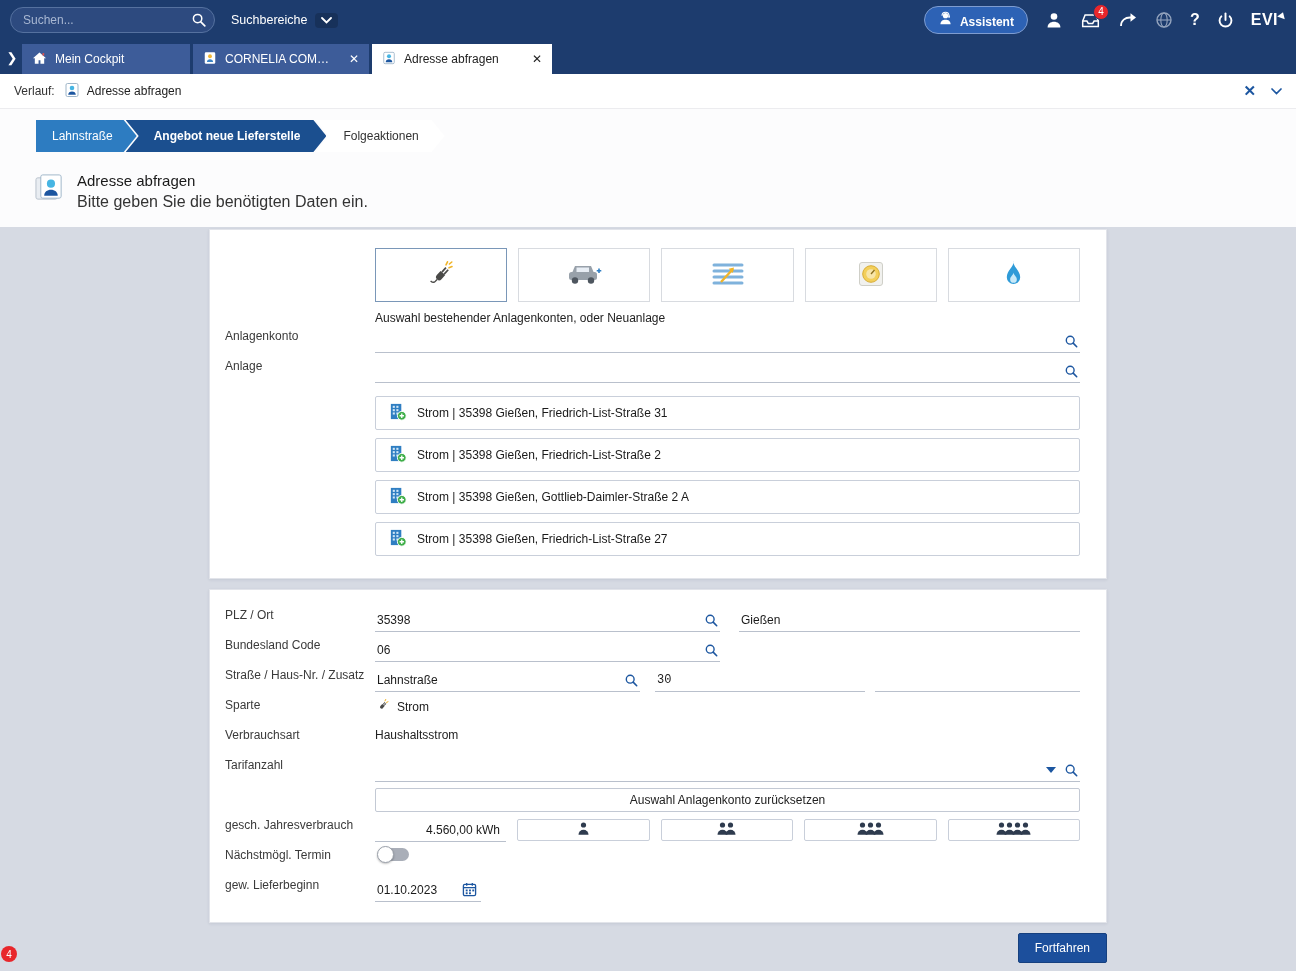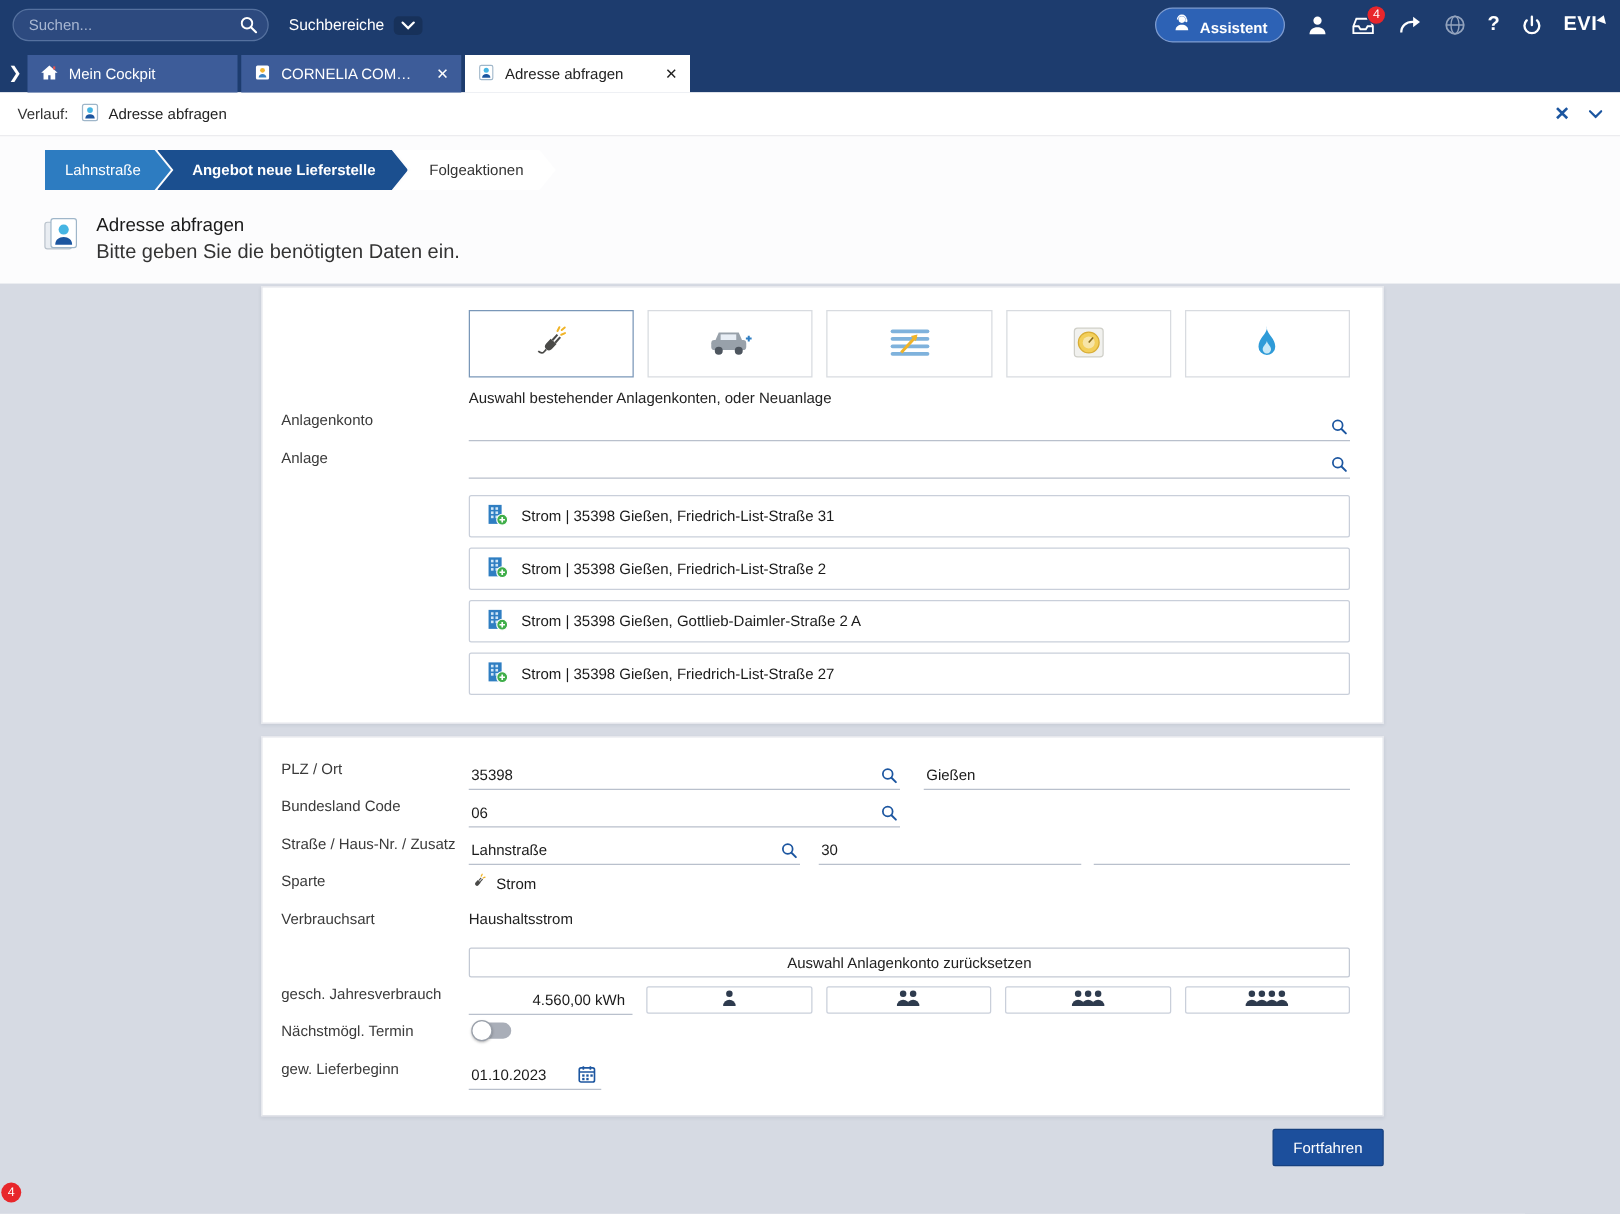--- a/index.html
+++ b/index.html
@@ -497,21 +497,21 @@
           <div class="ufield has-mag" style="width:265px;">
             <input value="Lahnstraße" style="">
             <span class="mag">
               <svg width="13" height="13" viewBox="0 0 14 14">
                   <circle cx="5.6" cy="5.6" r="4.2" fill="none" stroke="#1c56a0" stroke-width="1.5"></circle>
                   <line x1="8.8" y1="8.8" x2="12.6" y2="12.6" stroke="#1c56a0" stroke-width="1.7" stroke-linecap="round"></line>
                 </svg>
             </span>
           </div>
           <div class="gap15"></div>
-          <div class="ufield" style="width:210px;">
+          <div class="ufield" style="width:210px;font-family:Liberation Mono, monospace;">
             <input value="30" style="">
           </div>
           <div class="gap10"></div>
           <div class="ufield" style="flex:1;">
             <input value="" style="">
           </div>
         </div>
       </div>
 
       <div class="frow">
@@ -536,20 +536,39 @@
         </div>
       </div>
 
       <div class="frow">
         <div class="flabel">Verbrauchsart</div>
         <div class="fcontent">
           <span>Haushaltsstrom</span>
         </div>
       </div>
 
+      <div class="frow">
+        <div class="flabel">Tarifanzahl</div>
+        <div class="fcontent">
+          <div class="ufield has-mag" style="flex:1;">
+            <input value="" style="">
+            <span class="ddchev">
+              <svg width="10" height="6" viewBox="0 0 10 6">
+                  <path d="M0 0h10L5 6z" fill="#1c56a0"></path>
+                </svg>
+            </span>
+            <span class="mag">
+              <svg width="13" height="13" viewBox="0 0 14 14">
+                  <circle cx="5.6" cy="5.6" r="4.2" fill="none" stroke="#1c56a0" stroke-width="1.5"></circle>
+                  <line x1="8.8" y1="8.8" x2="12.6" y2="12.6" stroke="#1c56a0" stroke-width="1.7" stroke-linecap="round"></line>
+                </svg>
+            </span>
+          </div>
+        </div>
+      </div>
 
       <div class="frow">
         <div class="flabel"></div>
         <div class="fcontent">
           <button class="reset-btn">Auswahl Anlagenkonto zurücksetzen</button>
         </div>
       </div>
 
       <div class="frow">
         <div class="flabel">gesch. Jahresverbrauch</div>

